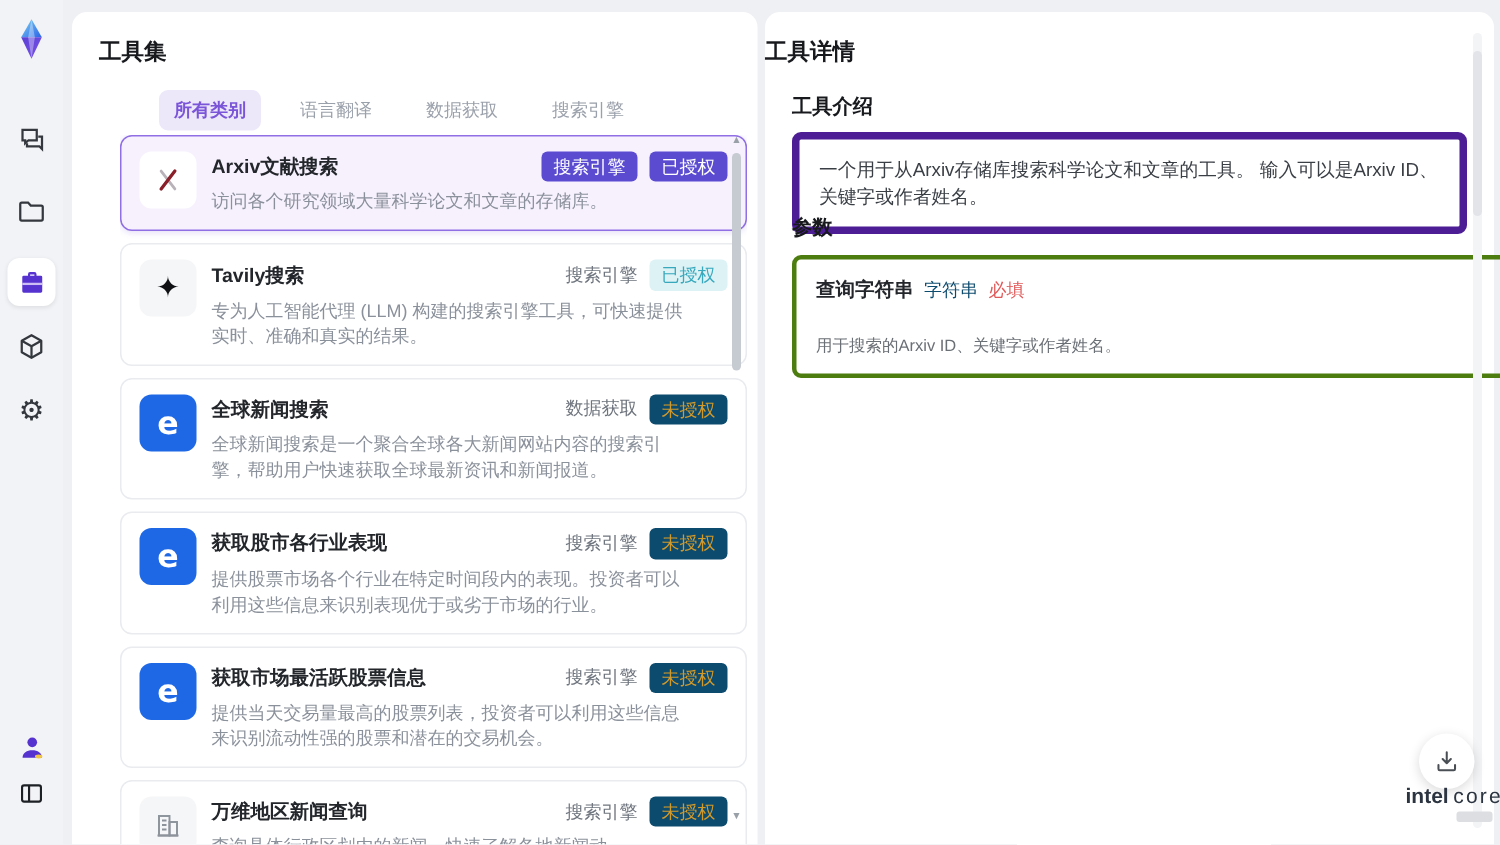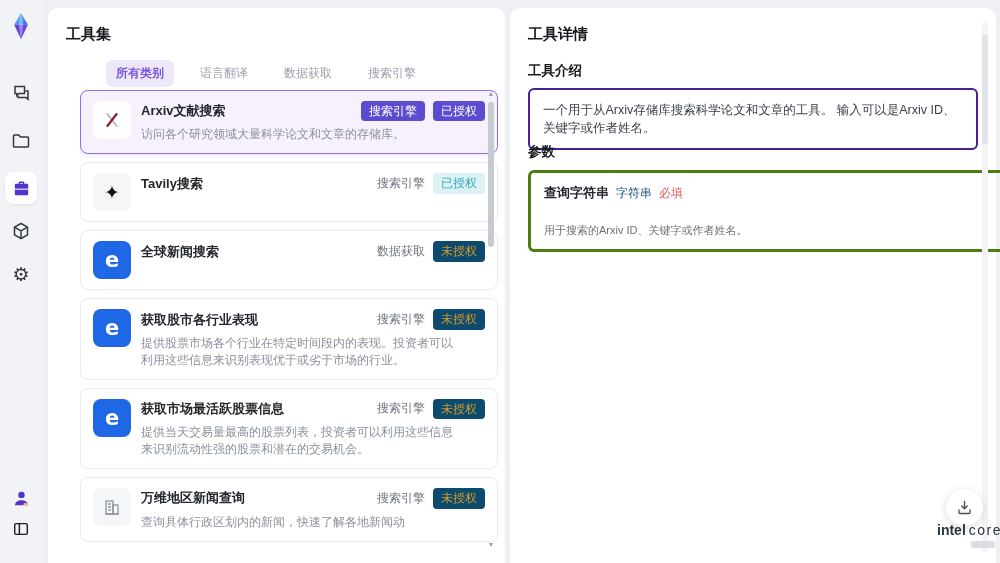--- a/index.html
+++ b/index.html
@@ -50,27 +50,27 @@
   .pill-teal  { background:#dcf2f5; color:#38a8bd; }
   .pill-amber { background:#0c4a6e; color:#d29a2b; }
   .tool-desc { margin-top:5px; font-size:12px; line-height:17px; color:#8b919b; max-width:322px; }
 
   
   .list-scroll { position:absolute; left:439px; top:82px; width:8px; height:466px; }
   .list-scroll .arrow { position:absolute; left:0; width:8px; font-size:7px; color:#9aa0a8; text-align:center; line-height:8px; }
   .list-scroll .thumb { position:absolute; left:1px; top:12px; width:6px; height:145px; background:#c6cad1; border-radius:3px; }
 
   
-  .dp-title { position:absolute; left:18px; top:17px; font-size:15px; font-weight:700; color:#17191d; }
+  .dp-title { position:absolute; left:0; top:17px; font-size:15px; font-weight:700; color:#17191d; }
   .dp-sub   { position:absolute; left:18px; font-size:13.5px; font-weight:700; color:#17191d; }
   .dp-sub.intro  { top:54px; }
   .dp-sub.params { top:135px; }
   .intro-box {
     position:absolute; left:18px; top:80px; width:450px;
-    border:2px solid #4c1d95; border-radius:6px; padding:11px 13px;
+    border:5px solid #4c1d95; border-radius:6px; padding:11px 13px;
     font-size:12.5px; color:#3a3f46; line-height:18px;
   }
   .param-box {
     position:absolute; left:18px; top:162px; width:498px;
     border:3px solid #4d7c0f; border-radius:6px; padding:11px 13px;
   }
   .param-head { display:flex; align-items:baseline; gap:7px; }
   .param-name { font-size:13px; font-weight:700; color:#23262b; }
   .param-type { font-size:12px; color:#0c4a6e; }
   .param-req  { font-size:12px; color:#e25a5a; }
@@ -194,34 +194,36 @@
       <div class="tool-icon">
         <span class="star-glyph">✦</span>
       </div>
       <div class="tool-body">
         <div class="tool-head">
           <span class="tool-name">Tavily搜索</span>
           <span class="spacer"></span>
           <span class="cat-text">搜索引擎</span>
           <span class="pill pill-teal">已授权</span>
         </div>
+        <div class="tool-desc">专为人工智能代理 (LLM) 构建的搜索引擎工具，可快速提供实时、准确和真实的结果。</div>
       </div>
     </div>
 
     <div class="tool-card">
       <div class="tool-icon blue">
         <span class="e-glyph">e</span>
       </div>
       <div class="tool-body">
         <div class="tool-head">
           <span class="tool-name">全球新闻搜索</span>
           <span class="spacer"></span>
           <span class="cat-text">数据获取</span>
           <span class="pill pill-amber">未授权</span>
         </div>
+        <div class="tool-desc">全球新闻搜索是一个聚合全球各大新闻网站内容的搜索引擎，帮助用户快速获取全球最新资讯和新闻报道。</div>
       </div>
     </div>
 
     <div class="tool-card">
       <div class="tool-icon blue">
         <span class="e-glyph">e</span>
       </div>
       <div class="tool-body">
         <div class="tool-head">
           <span class="tool-name">获取股市各行业表现</span>

